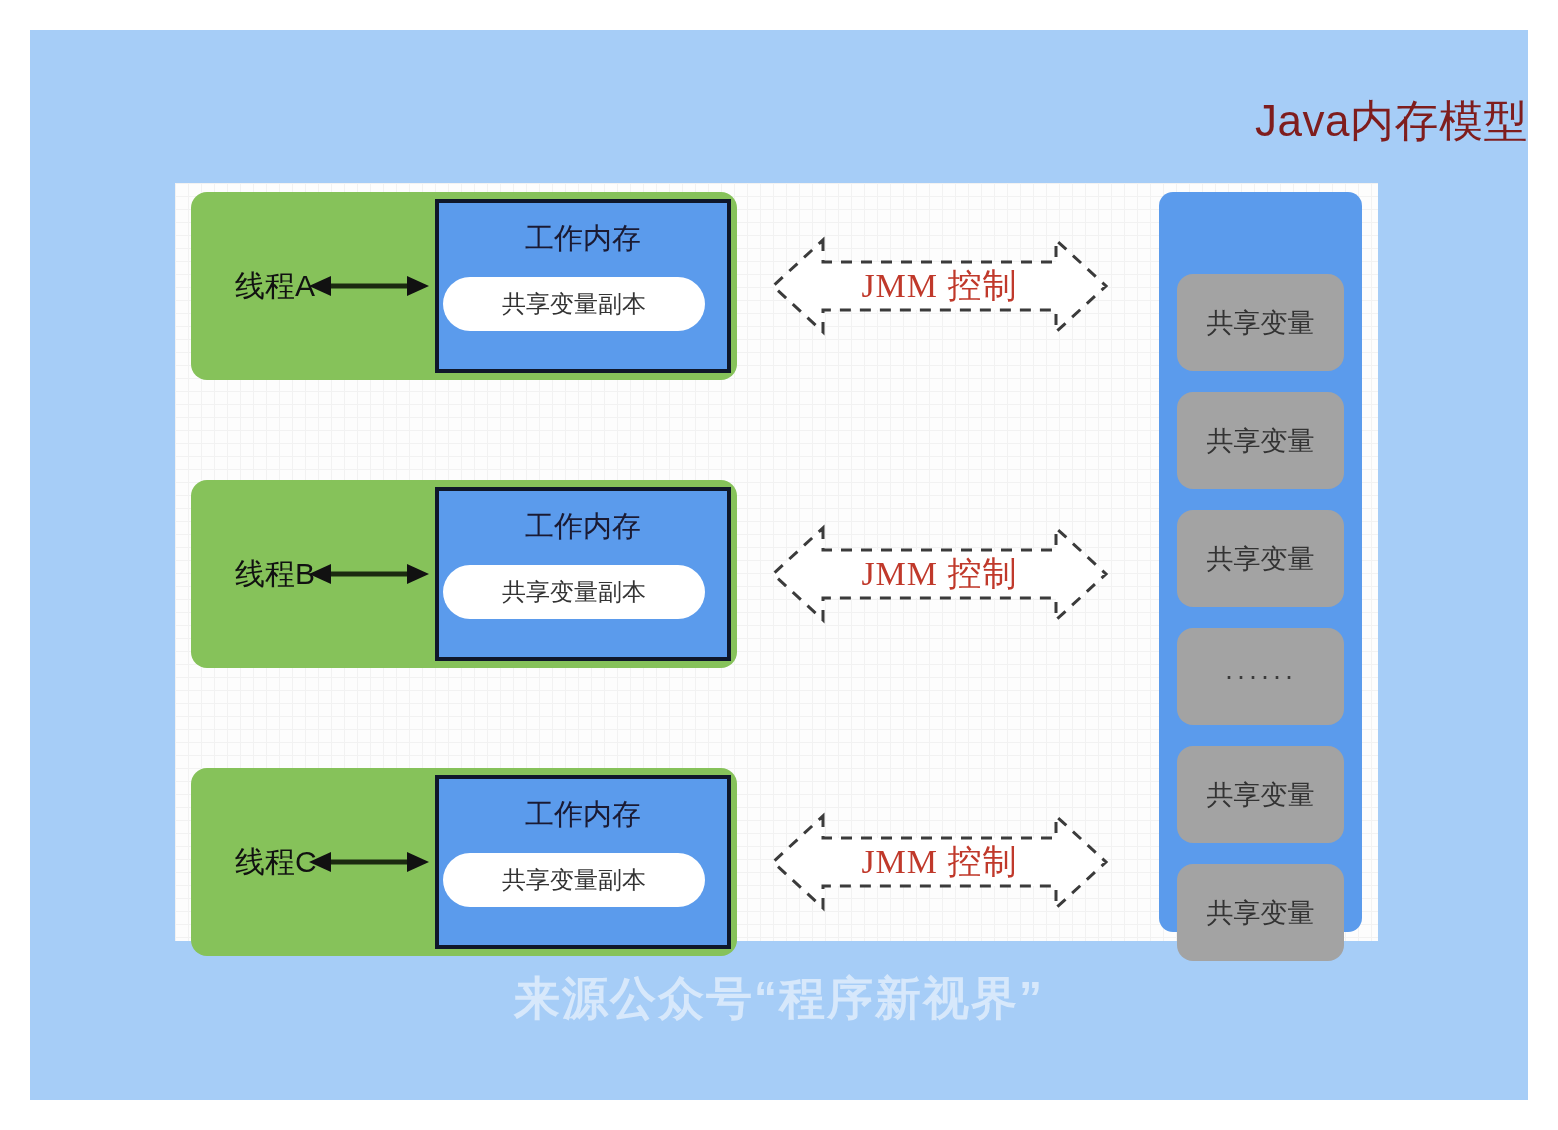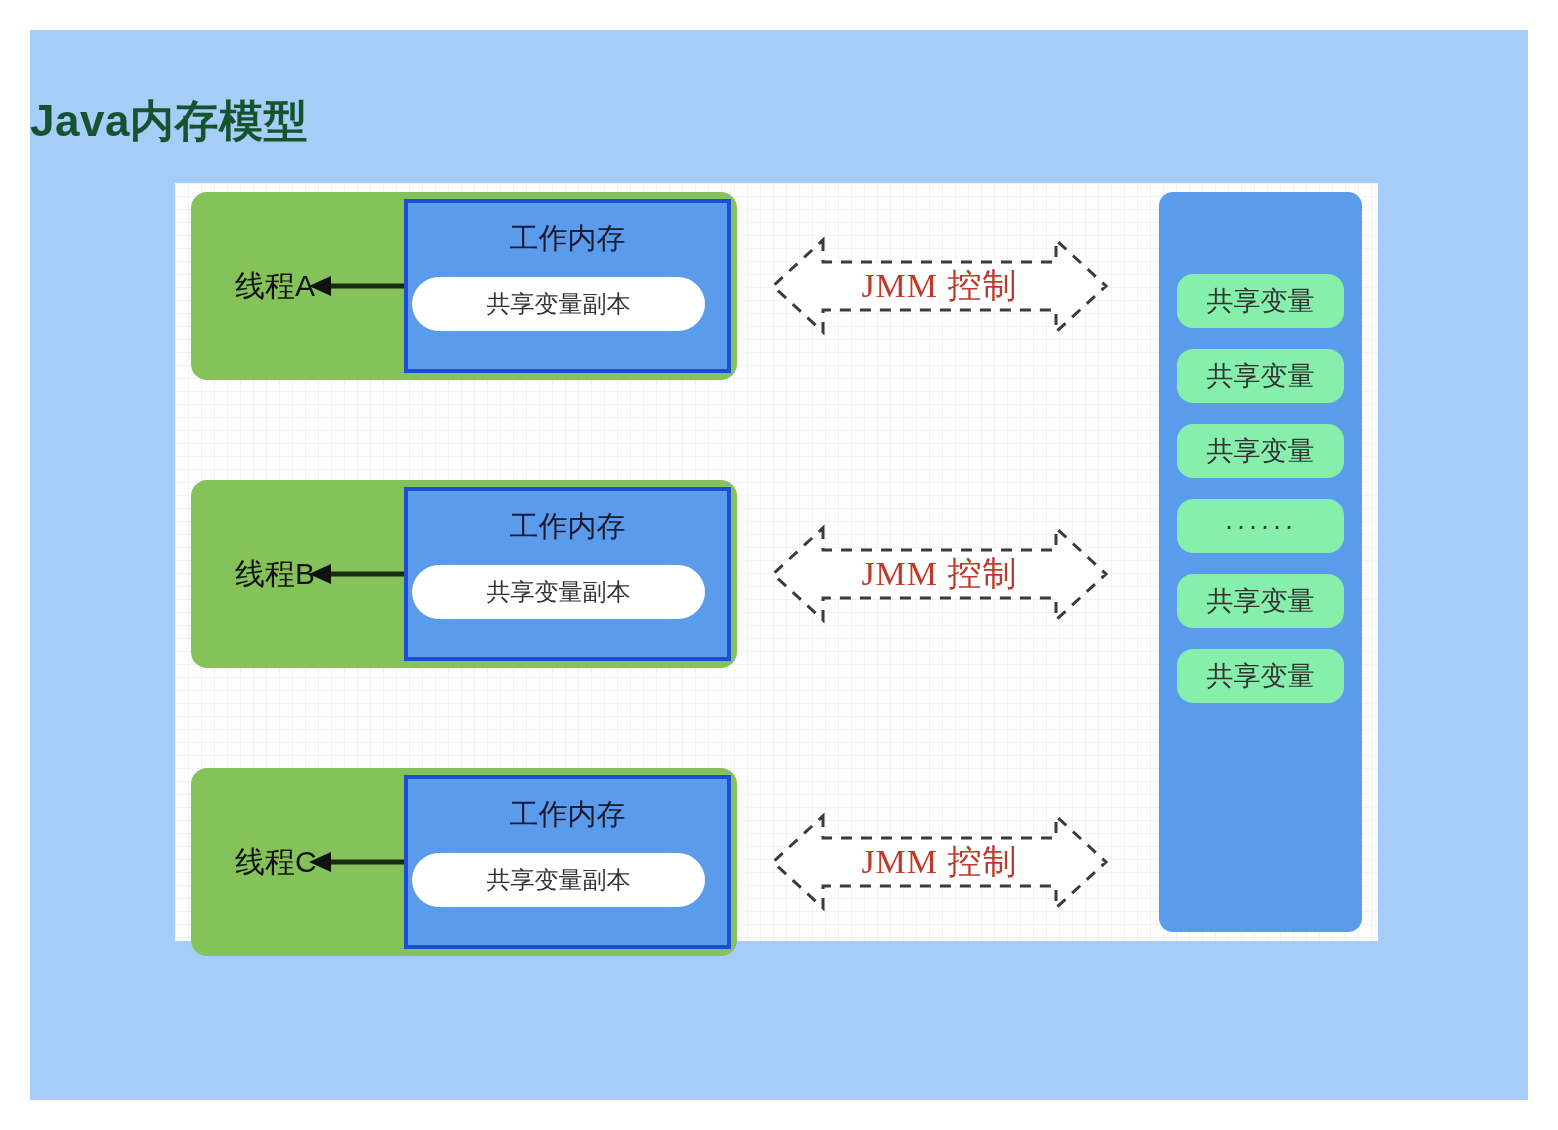--- a/index.html
+++ b/index.html
@@ -23,24 +23,24 @@
     height: 1070px;
     background: #a6cdf7;
   }
 
   
   .slide-title {
     position: absolute;
     left: 0;
     top: 62px;
     width: 100%;
-    text-align: left;
+    text-align: right;
     font-size: 44px;
-    font-weight: bold;
-    color: #14532d;
+    font-weight: normal;
+    color: #7f1d1d;
     letter-spacing: 0.5px;
   }
 
   
   .canvas {
     position: absolute;
     left: 145px;
     top: 153px;
     width: 1203px;
     height: 758px;
@@ -82,24 +82,24 @@
     transform: translateY(-50%);
     width: 120px;
     height: 26px;
   }
 
   
   .working-mem {
     position: absolute;
     right: 6px;
     top: 7px;
-    width: 327px;
+    width: 296px;
     height: 174px;
     background: #5b9bec;
-    border: 4px solid #1d4ed8;
+    border: 4px solid #0f172a;
     box-sizing: border-box;
   }
   .working-mem-title {
     position: absolute;
     left: 0;
     top: 16px;
     width: 100%;
     text-align: center;
     font-size: 29px;
     color: #1a1a33;
@@ -167,22 +167,22 @@
   .var-list {
     position: absolute;
     left: 18px;
     right: 18px;
     top: 82px;
     display: flex;
     flex-direction: column;
     gap: 21px;
   }
   .var-pill {
-    height: 54px;
-    background: #86efac;
+    height: 97px;
+    background: #a3a3a3;
     border-radius: 16px;
     display: flex;
     align-items: center;
     justify-content: center;
     font-size: 27px;
     color: #333333;
   }
   .var-pill.dots {
     font-size: 27px;
     letter-spacing: 3px;
@@ -283,14 +283,15 @@
         <div class="var-pill">共享变量</div>
         <div class="var-pill">共享变量</div>
         <div class="var-pill dots">······</div>
         <div class="var-pill">共享变量</div>
         <div class="var-pill">共享变量</div>
       </div>
     </div>
 
   </div>
 
+  <div class="watermark">来源公众号“程序新视界”</div>
 
 </div>
 
 </body></html>

